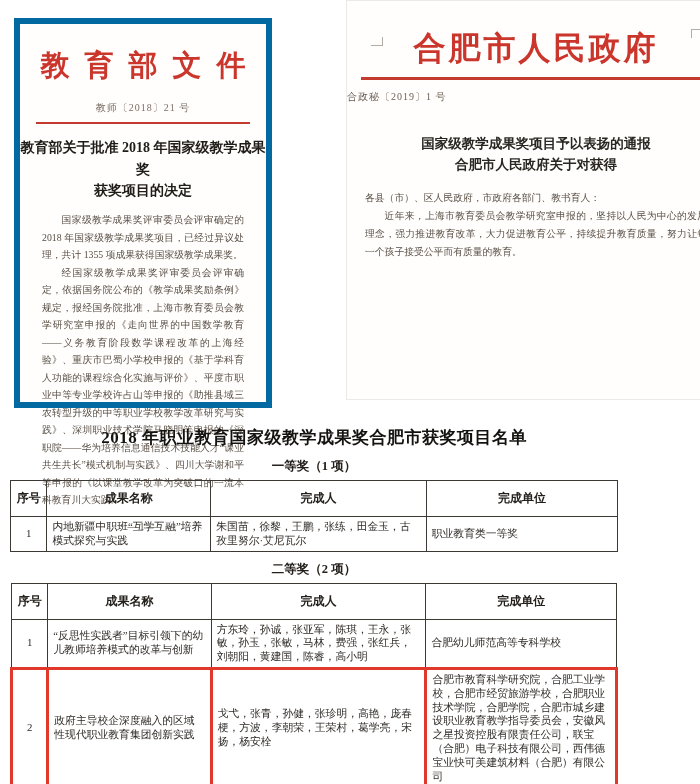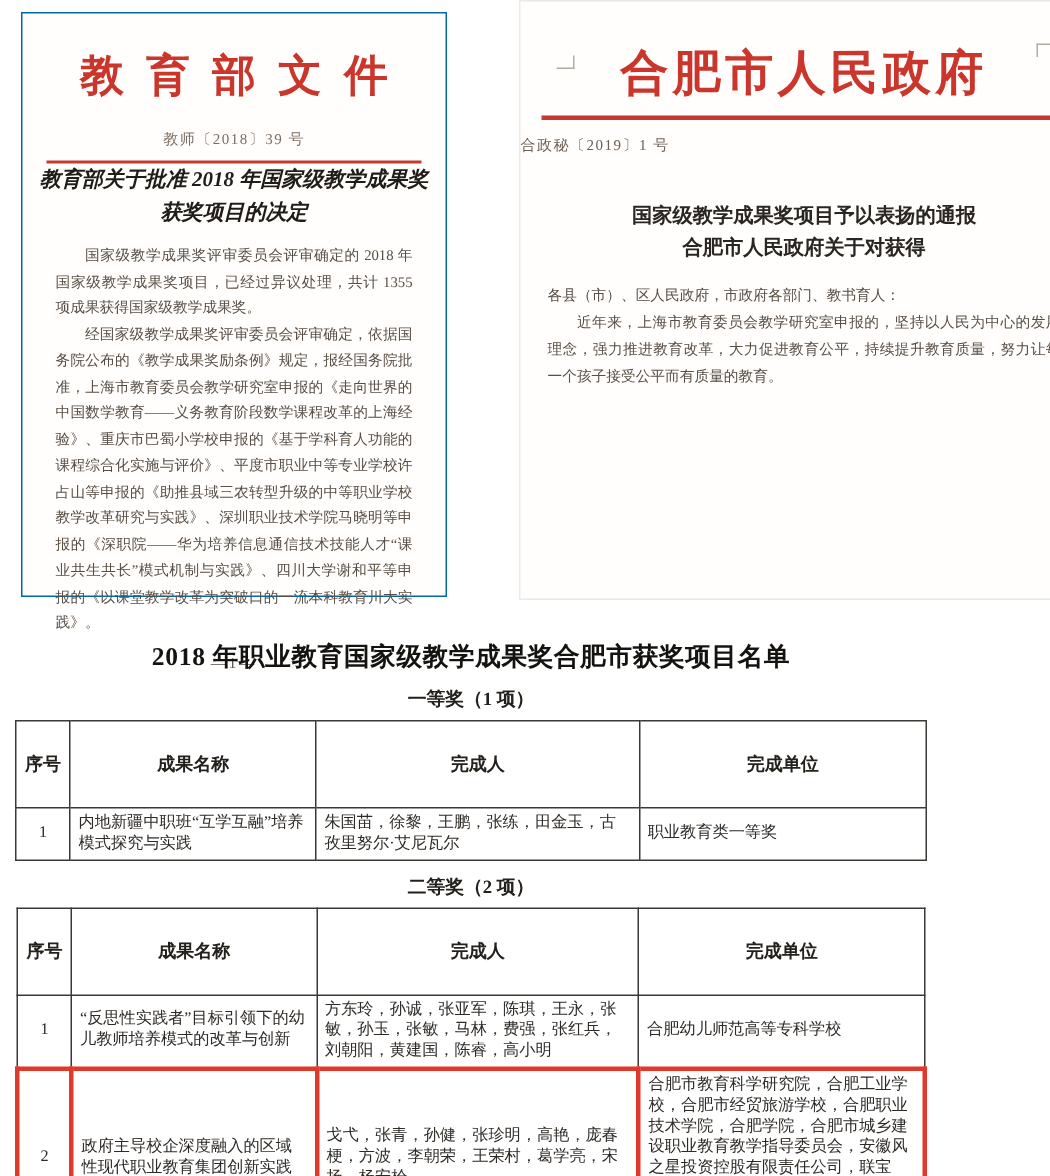--- a/index.html
+++ b/index.html
@@ -1,68 +1,68 @@
 <!DOCTYPE html>
 <html><head>
 <meta charset="utf-8">
 <style>
   * { margin:0; padding:0; box-sizing:border-box; }
   html,body { width:700px; height:784px; background:#ffffff; overflow:hidden;
     font-family:"Liberation Serif","DejaVu Serif",serif; }
 
   .page { position:absolute; background:#fffefd; }
-  #page-left  { left:14px; top:8px;  width:284px; height:390px; border:1px solid #0369a1; }
+  #page-left  { left:14px; top:18px;  width:258px; height:390px; border:6px solid #0369a1; }
   #page-right { left:346px; top:0;   width:380px; height:400px; border:1px solid #eceae7; }
 
   .red-head { text-align:center; font-weight:bold; color:#cb362c; }
   #page-left .red-head { margin-top:22px; font-size:29px; letter-spacing:15px; padding-left:15px; }
   #page-right .red-head { margin-top:26px; font-size:32px; letter-spacing:3px; }
 
   .doc-number { text-align:center; font-size:10px; color:#7d6e63; margin-top:15px; letter-spacing:1px; }
   #page-right .doc-number { text-align:left; padding-right:38px; margin-top:10px; color:#6d6055; }
 
   .red-rule { height:2px; background:#c43a2e; margin:7px 16px 0 16px; }
   #page-right .red-rule { height:3px; margin:6px 14px 0 14px; }
 
   .doc-title { text-align:center; font-weight:bold; color:#201c18; font-size:14px; line-height:1.55; }
-  #page-left  .doc-title { margin-top:1px;font-style:italic; }
+  #page-left  .doc-title { margin-top:13px; }
   #page-right .doc-title { margin-top:30px; font-size:13.5px; color:#2a2622; }
 
   .doc-body { margin:9px 22px 0 22px; font-size:9.8px; line-height:17.5px;
     color:#584e44; text-align:justify; }
   #page-right .doc-body { margin:13px 18px 0 18px; line-height:18px; }
   .doc-body p.indent { text-indent:2em; }
   .page-num { text-align:center; font-size:10px; color:#584e44; margin-top:12px; letter-spacing:2px; }
 
   .crop-mark { position:absolute; width:12px; height:9px; }
   #crop-left  { left:24px; top:36px; border-right:1px solid #b3aca5; border-bottom:1px solid #b3aca5; }
   #crop-right { right:22px; top:28px; border-left:1px solid #b3aca5; border-top:1px solid #b3aca5; }
 
   #awards { position:absolute; left:0; top:426px; width:628px; }
   .awards-title { text-align:center; font-size:17px; font-weight:bold; color:#151310; letter-spacing:0.5px; }
   .section-label { text-align:center; font-size:12.5px; font-weight:bold; color:#24201c; margin-top:9px; }
 
   table.awards { width:608px; margin:5px auto 0 auto; border-collapse:collapse; table-layout:fixed; }
   table.awards th { border:1px solid #3c3834; font-size:12px; font-weight:bold;
-    color:#24201c; padding:20px 2px; text-align:center; }
+    color:#24201c; padding:9px 2px; text-align:center; }
   table.awards td { border:1px solid #3c3834; font-size:10.8px; line-height:13.8px;
     color:#2e2a26; padding:3px 5px; vertical-align:middle; text-align:left; }
   table.awards td.no { text-align:center; }
   col.c-no   { width:6%; }
   col.c-name { width:27%; }
   col.c-ppl  { width:35.5%; }
   col.c-org  { width:31.5%; }
   tr.hl td { border:3px solid #e1382c; }
 </style>
 </head>
 <body>
 
 <div class="page" id="page-left">
   <div class="red-head">教育部文件</div>
-  <div class="doc-number">教师〔2018〕39 号</div>
+  <div class="doc-number">教师〔2018〕21 号</div>
   <div class="red-rule"></div>
   <div class="doc-title">
     <div>教育部关于批准 2018 年国家级教学成果奖</div>
     <div>获奖项目的决定</div>
   </div>
   <div class="doc-body">
     <p class="indent">国家级教学成果奖评审委员会评审确定的 2018 年国家级教学成果奖项目，已经过异议处理，共计 1355 项成果获得国家级教学成果奖。</p>
     <p class="indent">经国家级教学成果奖评审委员会评审确定，依据国务院公布的《教学成果奖励条例》规定，报经国务院批准，上海市教育委员会教学研究室申报的《走向世界的中国数学教育——义务教育阶段数学课程改革的上海经验》、重庆市巴蜀小学校申报的《基于学科育人功能的课程综合化实施与评价》、平度市职业中等专业学校许占山等申报的《助推县域三农转型升级的中等职业学校教学改革研究与实践》、深圳职业技术学院马晓明等申报的《深职院——华为培养信息通信技术技能人才“课业共生共长”模式机制与实践》、四川大学谢和平等申报的《以课堂教学改革为突破口的一流本科教育川大实践》。</p>
   </div>
   <div class="page-num">—1—</div>

